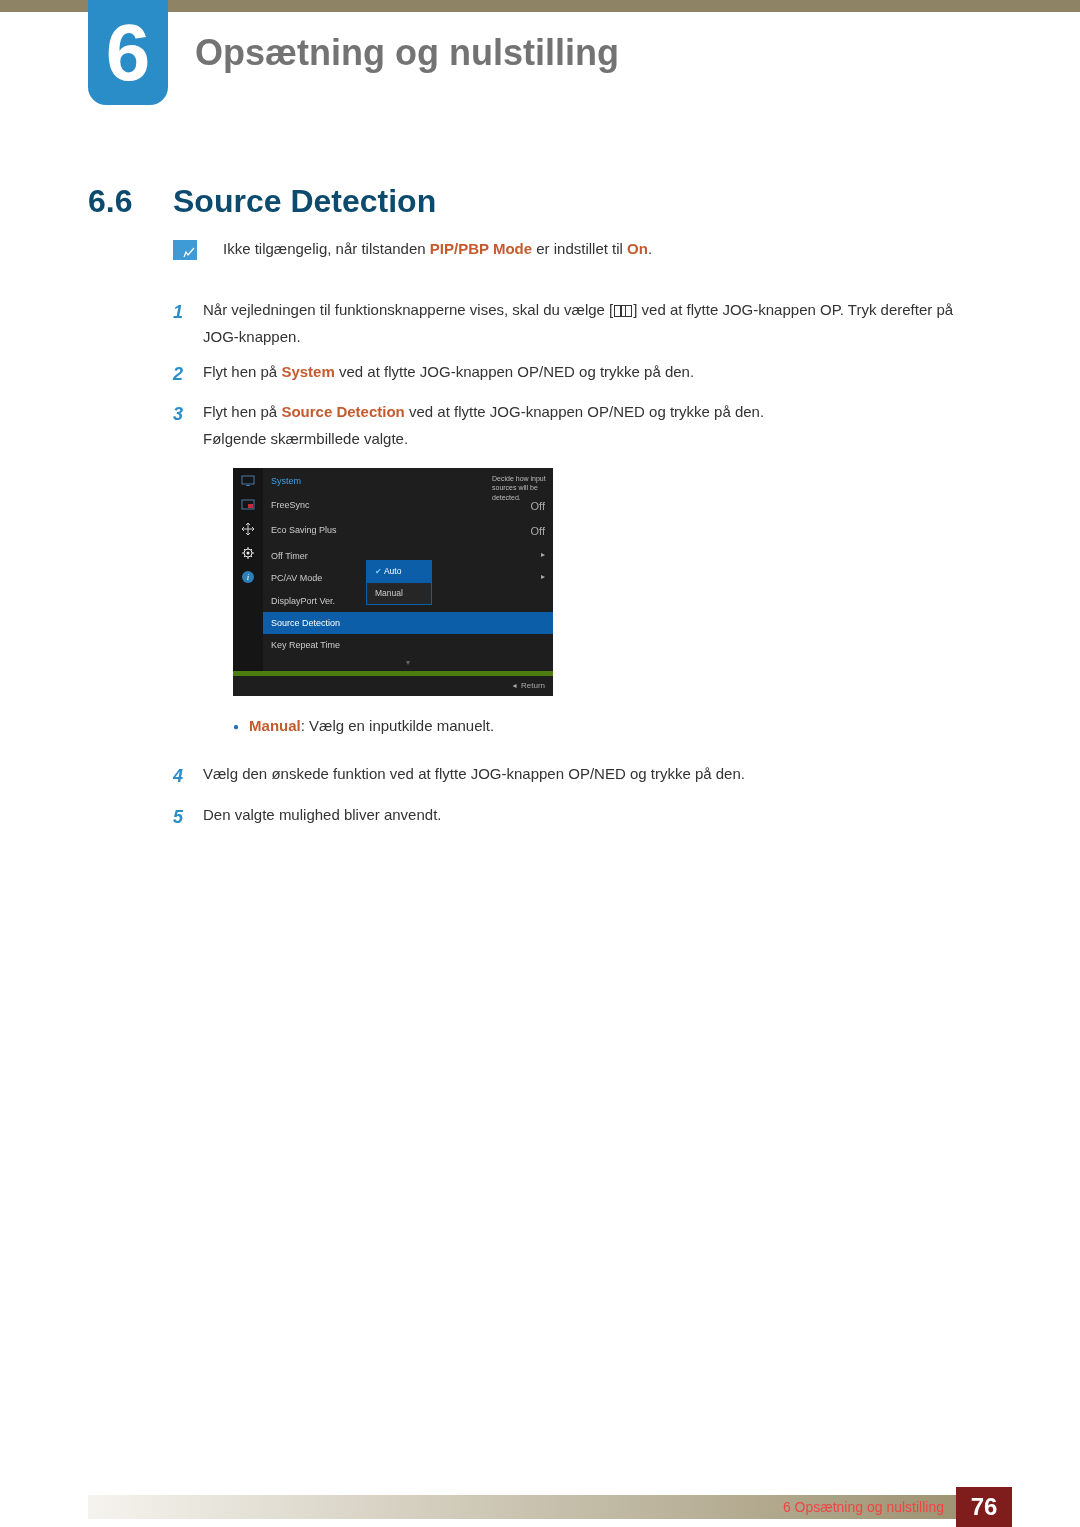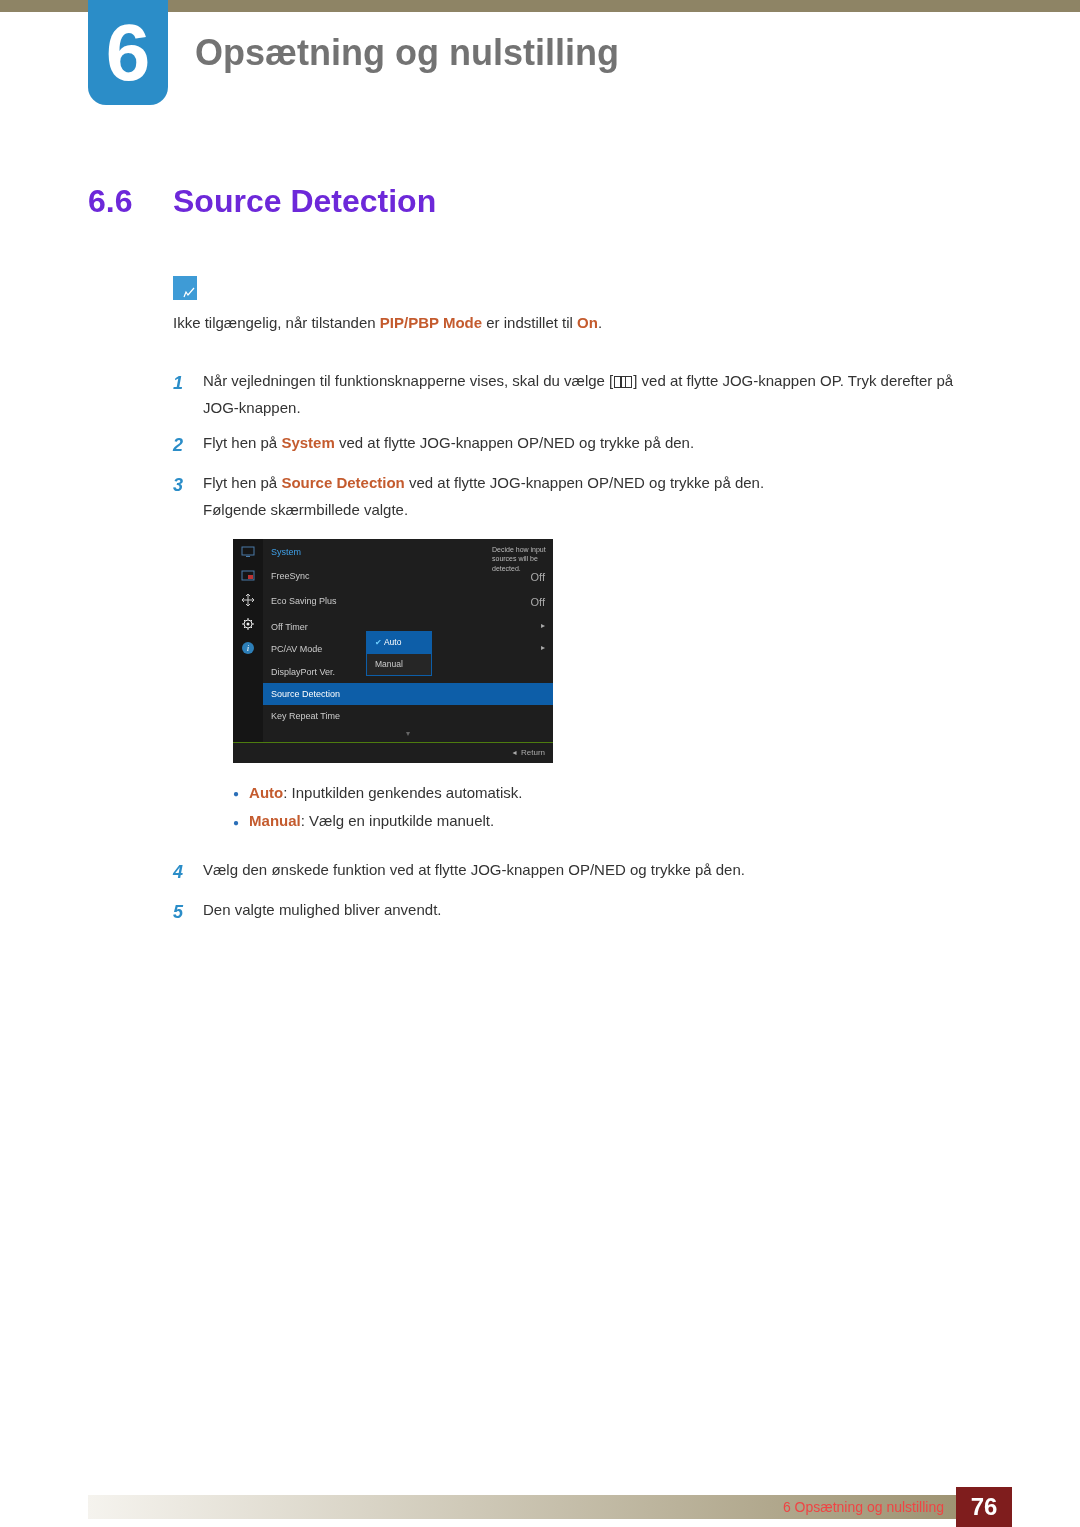--- a/index.html
+++ b/index.html
@@ -38,28 +38,28 @@
     font-weight: bold;
     color: #737373;
   }
   .section {
     position: absolute;
     left: 88px; top: 183px;
     width: 890px;
   }
   .section-heading {
     font-size: 32px;
-    color: #6d28d9;
+    color: #0c4a6e;
     font-weight: bold;
-    margin-bottom: 56px;
+    margin-bottom: 20px;
   }
   .section-heading .num { display: inline-block; width: 85px; }
   .intro-line { margin-left: 85px; font-size: 15px; margin-bottom: 20px; }
   .highlight { color: #c45b2e; font-weight: bold; }
-  .note-row { margin-left: 85px; display: flex; gap: 14px; align-items: flex-start; font-size: 15px; margin-bottom: 36px; flex-direction: column; }
+  .note-row { margin-left: 85px; display: flex; gap: 26px; align-items: flex-start; font-size: 15px; margin-bottom: 36px; }
   .note-icon {
     width: 24px; height: 20px; background: #3e9bd6;
     position: relative; flex: 0 0 24px;
   }
   .note-icon svg { position:absolute; bottom:1px; right:1px; }
   .subheading { margin-left: 85px; font-size: 18px; color: #2b8dc8; font-weight: bold; margin-bottom: 26px; }
   .steps { margin-left: 85px; }
   .step { display: flex; gap: 16px; font-size: 15px; line-height: 1.8; margin-bottom: 8px; }
   .step .n { color: #2b8dc8; font-style: italic; font-weight: bold; font-size: 18px; width: 14px; flex: 0 0 14px; }
   .step .body { flex: 1; }
@@ -95,21 +95,21 @@
     font-size:8.5px;
   }
   .osd-popup .pop-row { padding:3px 8px; }
   .osd-popup .pop-row.sel { background:#0d5ea8; color:#fff; }
   .osd-popup .pop-row.sel::before { content:"✔ "; color:#6fd0ff; font-size:8px; }
   .osd-help {
     position:absolute; right:6px; top:6px; width:55px;
     font-size:7px; color:#bbb; line-height:1.3;
   }
   .osd-footer {
-    border-top:1px solid #4d7c0f;
+    border-top:5px solid #4d7c0f;
     text-align:right; padding:3px 8px;
     font-size:8px; color:#aaa;
   }
 
   .bullets { margin: 4px 0 12px 30px; }
   .bullets .b { font-size:15px; line-height:1.9; }
   .bullets .dot { color:#2b6fb8; margin-right:10px; font-size:10px; vertical-align:middle; }
 
   
   .footer-bar {
@@ -248,21 +248,20 @@
           </div>
           <div class="osd-popup">
             <div class="pop-row sel">Auto</div>
             <div class="pop-row">Manual</div>
           </div>
           <div class="osd-help">Decide how input sources will be detected.</div>
           <div class="osd-footer">◂ &nbsp;<span>Return</span></div>
         </div>
 
         <div class="bullets">
-          <div class="b"><span class="dot">●</span><span class="highlight">Auto</span><span>: Inputkilden genkendes automatisk.</span></div>
           <div class="b"><span class="dot">●</span><span class="highlight">Manual</span><span>: Vælg en inputkilde manuelt.</span></div>
         </div>
       </div>
     </div>
 
     <div class="step">
       <div class="n">4</div>
       <div class="body">Vælg den ønskede funktion ved at flytte JOG-knappen OP/NED og trykke på den.</div>
     </div>
 

